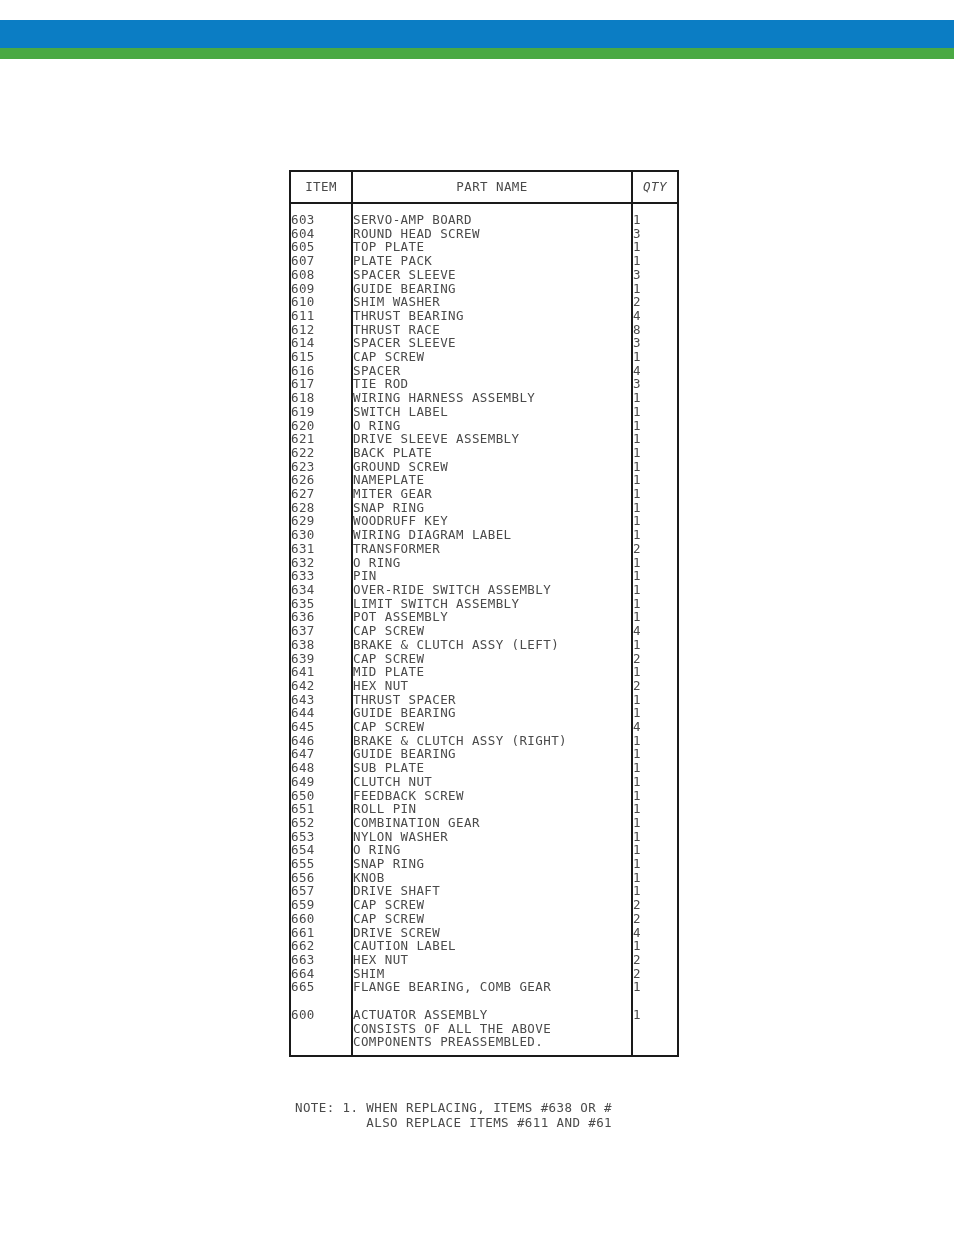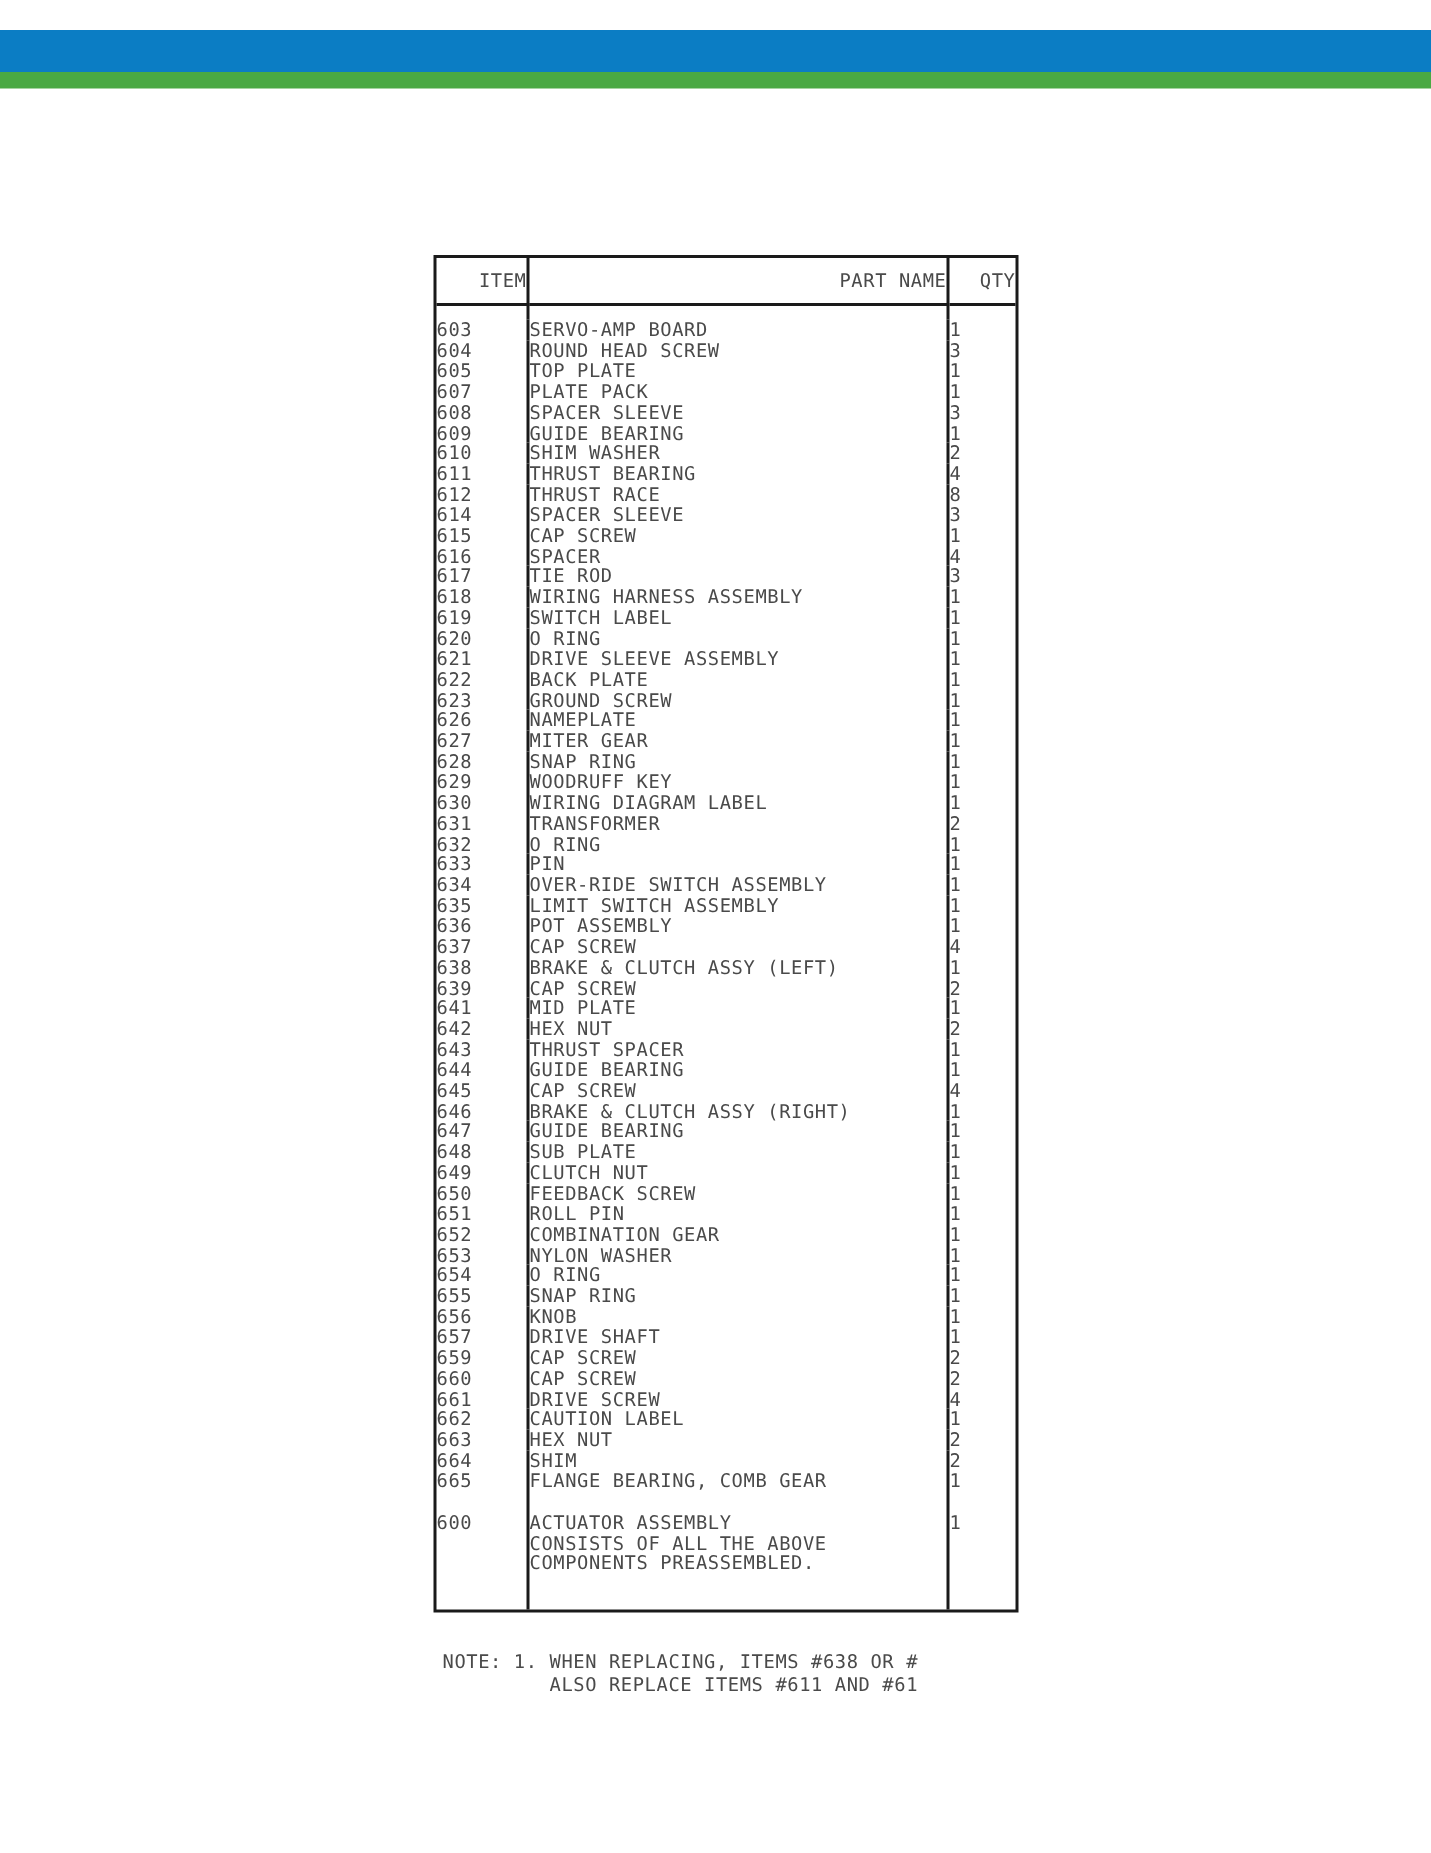--- a/index.html
+++ b/index.html
@@ -71,46 +71,46 @@
 
   
   .tbl .col-sep-left  { border-right: 2px solid #1a1a1a; }
   .tbl .col-sep-right { border-left: 2px solid #1a1a1a; }
 
   
   .tbl thead th {
     height: 30px;
     line-height: 30px;
     border-bottom: 2px solid #1a1a1a;
-    text-align: right;
+    text-align: center;
   }
   .th-item { padding-left: 11px; }
   .th-name { padding-left: 12px; margin-top: 28px; }
-  .th-qty  { padding-left: 10px; }
+  .th-qty  { padding-left: 10px; font-style: italic; }
 
   
   .pad-row td { height: 9px; }
 
   .cell-item {
     text-align: left;
     padding-left: 12px;
   }
   .cell-name {
     text-align: left;
     padding-left: 12px;
     white-space: pre;
   }
   .cell-qty {
     text-align: left;
     padding-left: 17px;
   }
   tr.row td { height: 13.7px; }
 
   
-  tr.assembly-row td { height: auto; padding-top: 14px; padding-bottom: 24px; }
+  tr.assembly-row td { height: auto; padding-top: 14px; padding-bottom: 6px; }
   .assembly-name { white-space: pre; }
 
   
   #bottom-note {
     position: absolute;
     left: 295px;
     top: 1100px;
     width: 700px;
     color: #4a4a4a;
     font-size: 12.5px;

